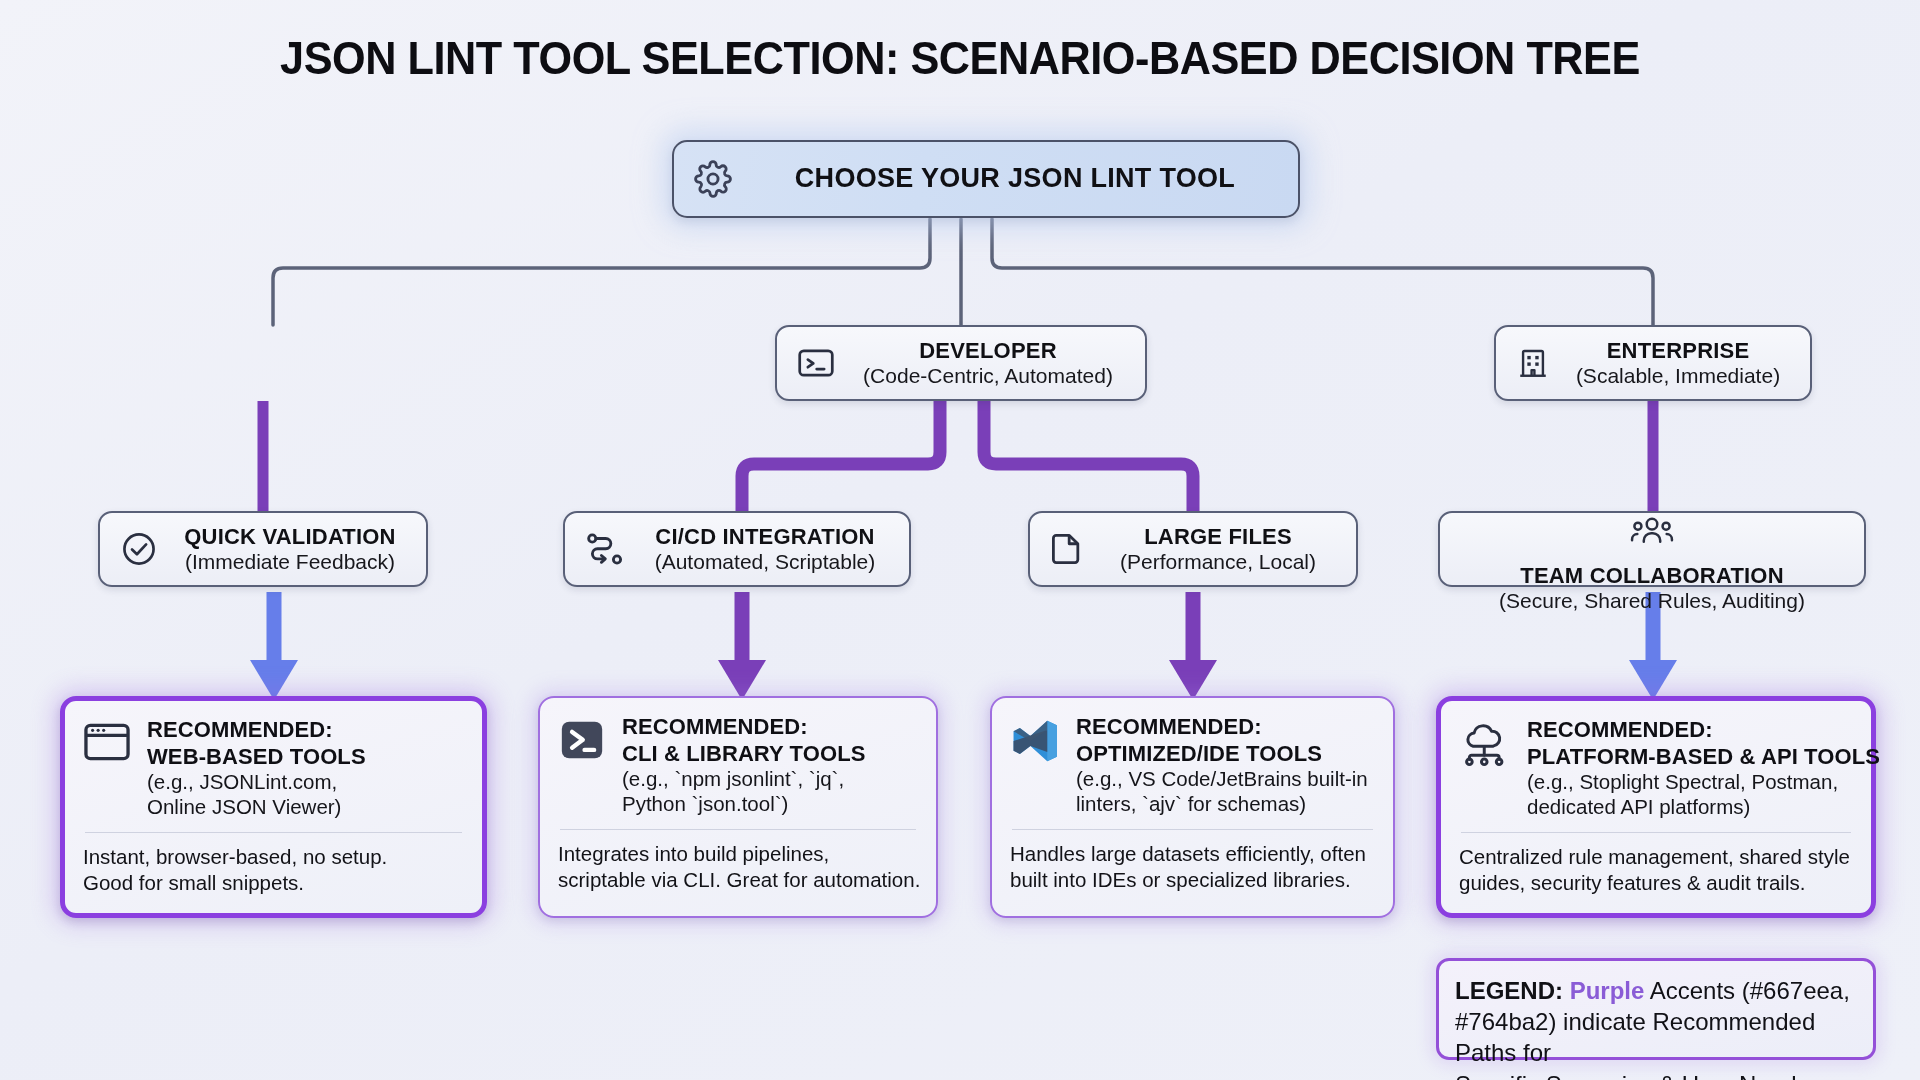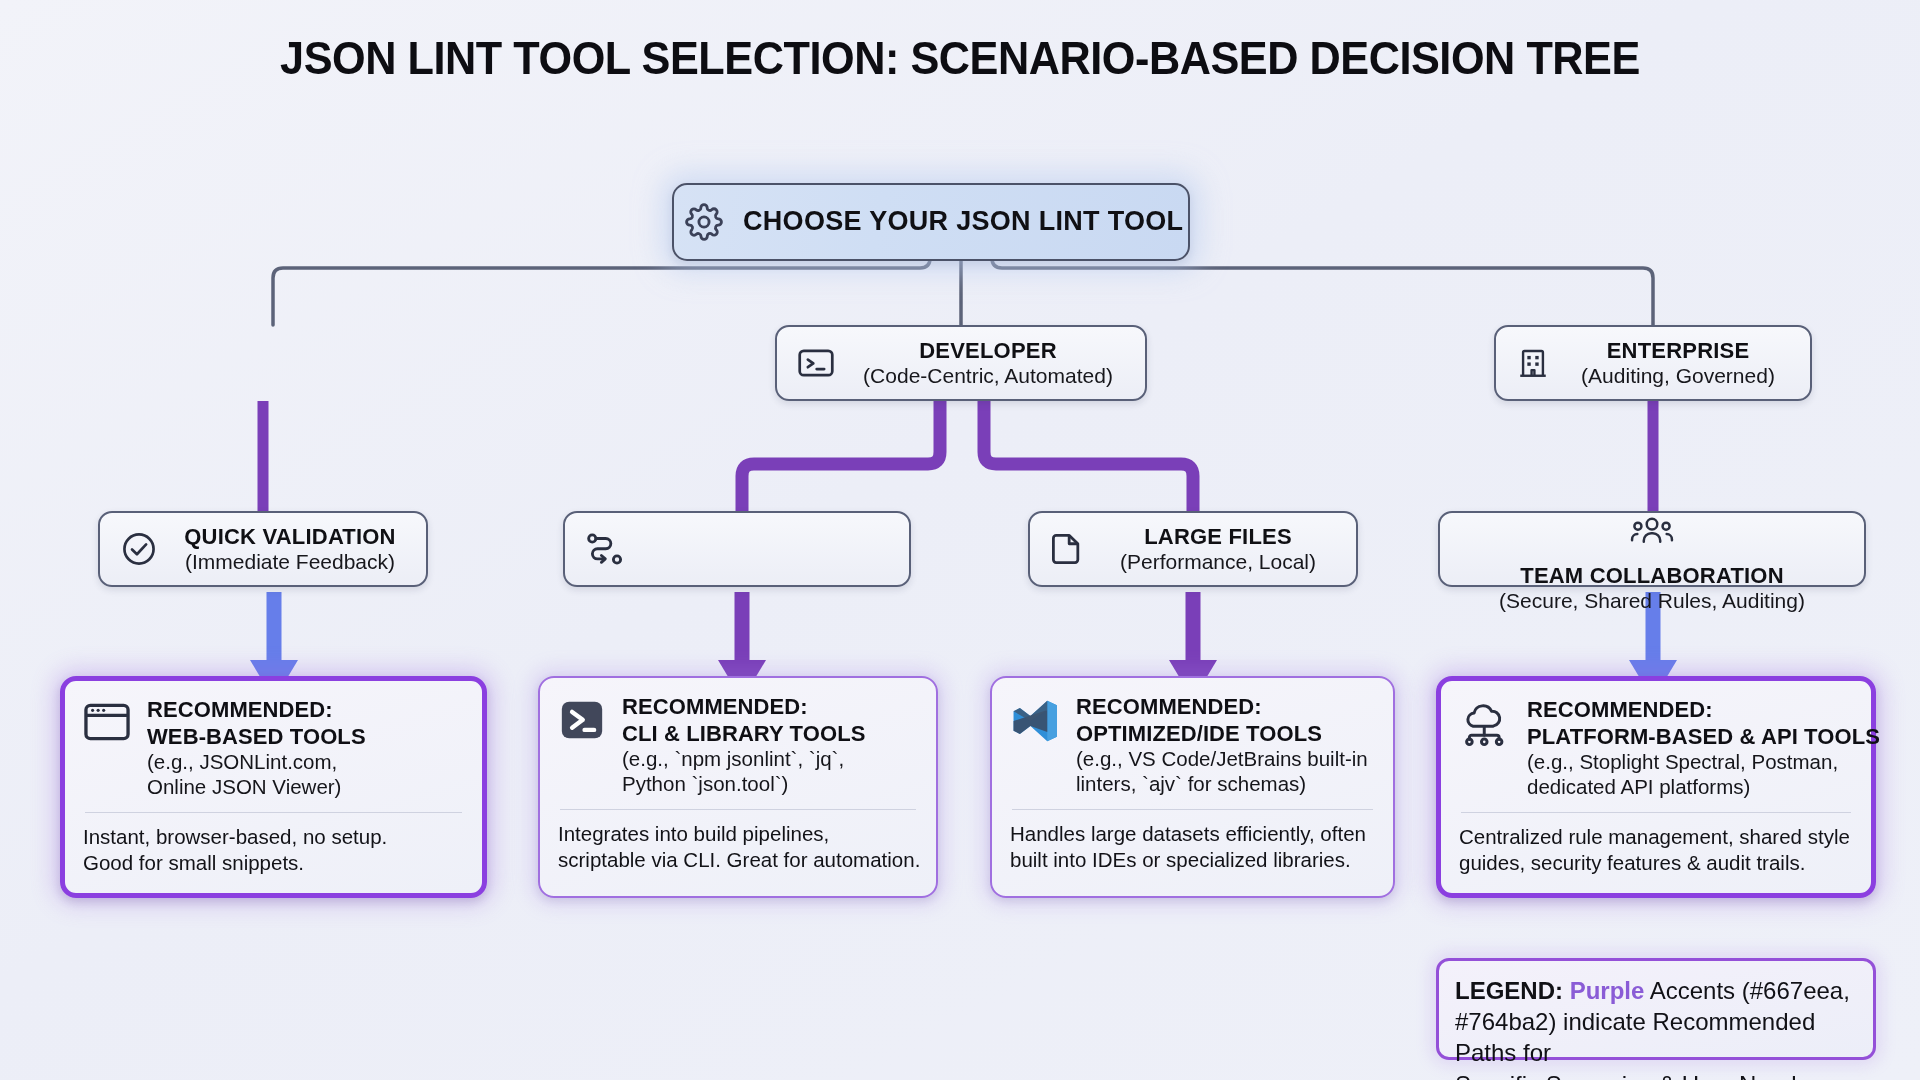--- a/index.html
+++ b/index.html
@@ -62,48 +62,47 @@
     letter-spacing: 0.2px; white-space: nowrap;
   }
   .node .t2 {
     font-size: 21px; color: #17171c; white-space: nowrap;
   }
 
   .ico { flex: 0 0 auto; display: flex; align-items: center; justify-content: center; }
 
   
   #root-node {
-    left: 672px; top: 140px; width: 518px; height: 78px;
+    left: 672px; top: 140px; width: 628px; height: 78px;
     border-radius: 15px;
     border: 2px solid #4b5268;
     background: linear-gradient(100deg, #d6e2f5 0%, #cfdef4 40%, #c9d9f2 100%);
     box-shadow: 0 0 26px 12px rgba(190,208,240,0.55), 0 4px 9px rgba(40,48,80,0.15);
     gap: 20px;
-    padding-left: 11px;
-    margin-top: 43px;
+    padding-left: 20px;
   }
   #root-node .t1 { font-size: 27px; letter-spacing: 0.3px; }
 
   
   .persona { height: 76px; top: 325px; }
   #node-beginner   { left: 128px;  width: 290px; }
   #node-developer  { left: 775px;  width: 372px; align-items: center; }
   #node-enterprise { left: 1494px; width: 318px; }
 
   
   .scenario { height: 76px; top: 511px; }
   #node-quick   { left: 98px;  width: 330px; }
   #node-cicd    { left: 563px; width: 348px; }
   #node-large   { left: 1028px;width: 330px; justify-content: space-between; }
   #node-team    { left: 1438px;width: 428px; flex-direction: column; }
 
   
   .card {
     position: absolute;
-    top: 676px;
+    top: 696px;
     border-radius: 16px;
     background: linear-gradient(165deg, #f6f5fb 0%, #eef0f8 100%);
     padding: 16px 18px 14px 18px;
     display: flex;
     flex-direction: column;
   }
   .card-strong {
     border: 5px solid #8b3fe0;
     box-shadow: 0 0 22px 7px rgba(160,110,230,0.30), 0 4px 10px rgba(50,40,90,0.18);
   }
@@ -231,21 +230,21 @@
         <path d="M3 21h18"></path>
         <rect x="8" y="7" width="2.4" height="2.4" fill="#2a2f40" stroke="none"></rect>
         <rect x="13.6" y="7" width="2.4" height="2.4" fill="#2a2f40" stroke="none"></rect>
         <rect x="8" y="11.6" width="2.4" height="2.4" fill="#2a2f40" stroke="none"></rect>
         <rect x="13.6" y="11.6" width="2.4" height="2.4" fill="#2a2f40" stroke="none"></rect>
         <path d="M11 21v-4h2v4"></path>
       </svg>
     </span>
     <span class="txt">
       <div class="t1">ENTERPRISE</div>
-      <div class="t2">(Auditing, Governed)</div>
+      <div class="t2">(Scalable, Immediate)</div>
     </span>
   </div>
 
   <div class="node scenario" id="node-quick">
     <span class="ico">
       <svg width="38" height="38" viewBox="0 0 24 24" fill="none" stroke="#2a2f40" stroke-width="1.7" stroke-linecap="round" stroke-linejoin="round">
         <circle cx="12" cy="12" r="9.2"></circle>
         <path d="M7.6 12.3 L10.7 15.3 L16.5 9.1"></path>
       </svg>
     </span>
@@ -256,20 +255,24 @@
   </div>
 
   <div class="node scenario" id="node-cicd">
     <span class="ico">
       <svg width="40" height="36" viewBox="0 0 26 24" fill="none" stroke="#2a2f40" stroke-width="1.9" stroke-linecap="round" stroke-linejoin="round">
         <circle cx="4.5" cy="5" r="2.4"></circle>
         <circle cx="21" cy="19" r="2.4"></circle>
         <path d="M7 5h6.5a3.4 3.4 0 0 1 0 6.8H8a3.4 3.4 0 0 0 0 6.8h4.2"></path>
         <path d="M10.6 16.3 L13.2 18.6 L10.6 20.9"></path>
       </svg>
+    </span>
+    <span class="txt">
+      <div class="t1">CI/CD INTEGRATION</div>
+      <div class="t2">(Automated, Scriptable)</div>
     </span>
   </div>
 
   <div class="node scenario" id="node-large">
     <span class="ico">
       <svg width="34" height="38" viewBox="0 0 22 24" fill="none" stroke="#2a2f40" stroke-width="1.8" stroke-linejoin="round">
         <path d="M4 3.2h8.5L18 8.6V19a1.8 1.8 0 0 1-1.8 1.8H4A1.8 1.8 0 0 1 2.2 19V5A1.8 1.8 0 0 1 4 3.2z"></path>
         <path d="M12.4 3.4v5.2H17.8"></path>
       </svg>
     </span>

